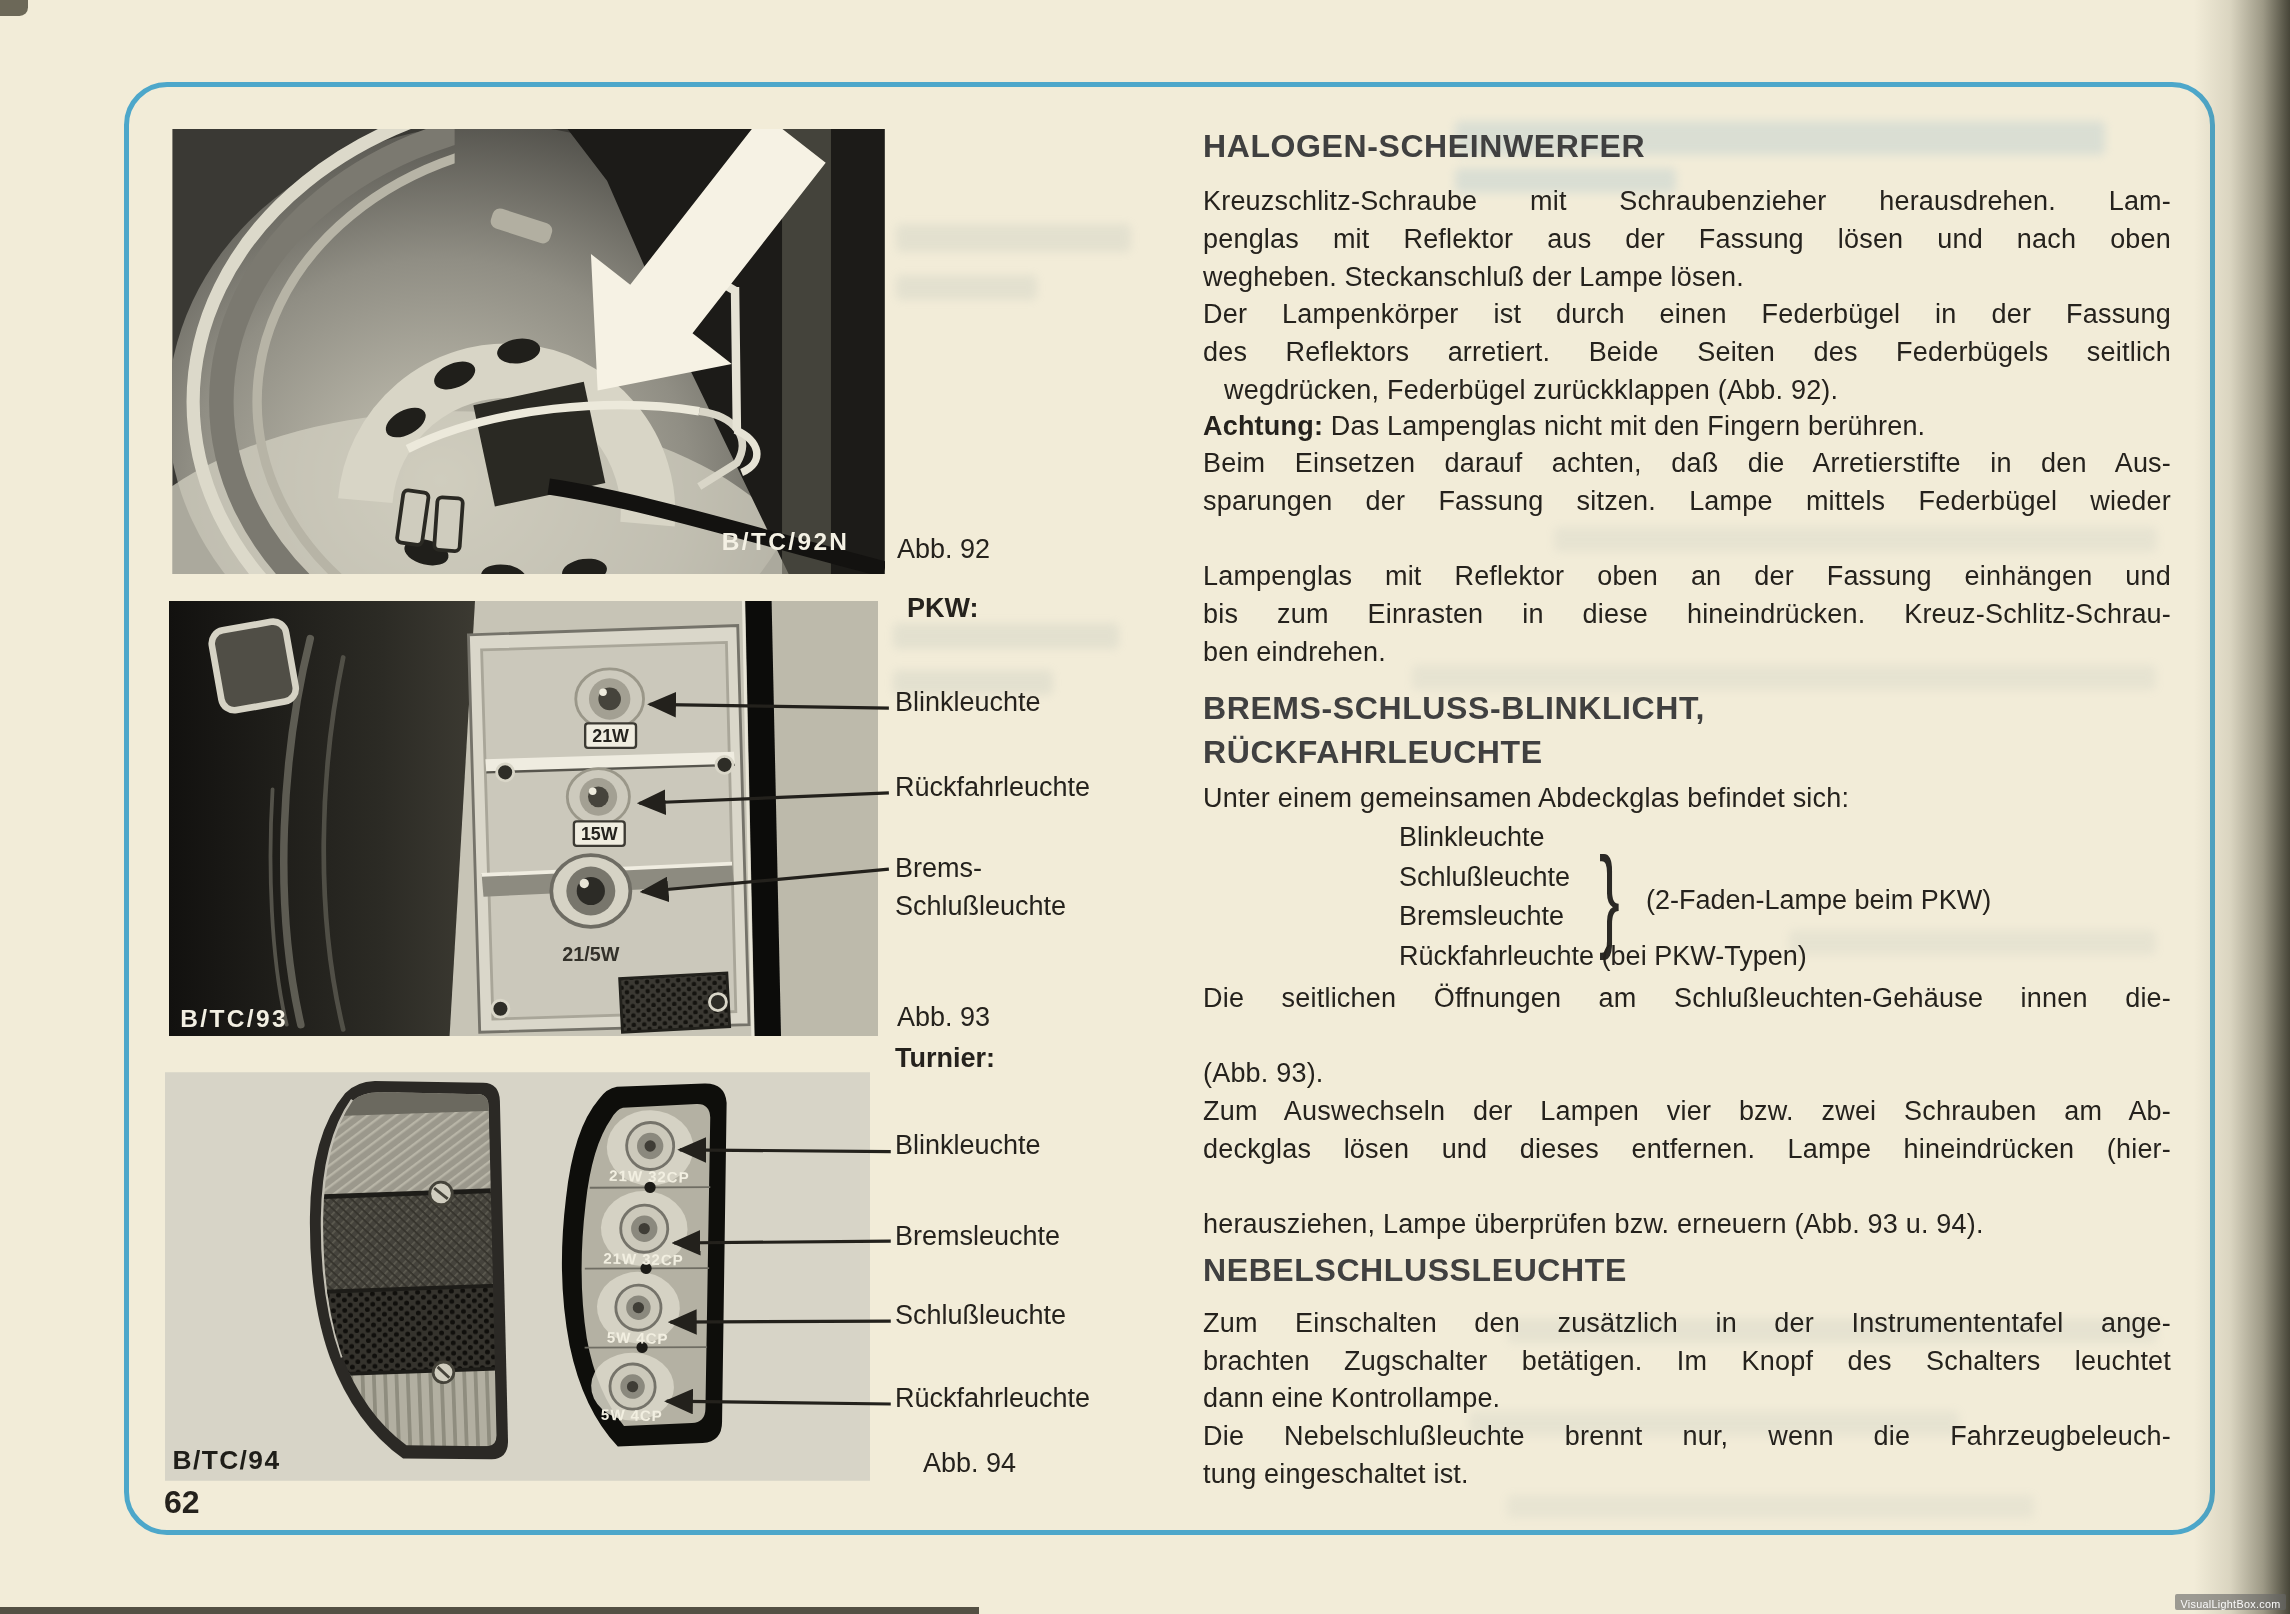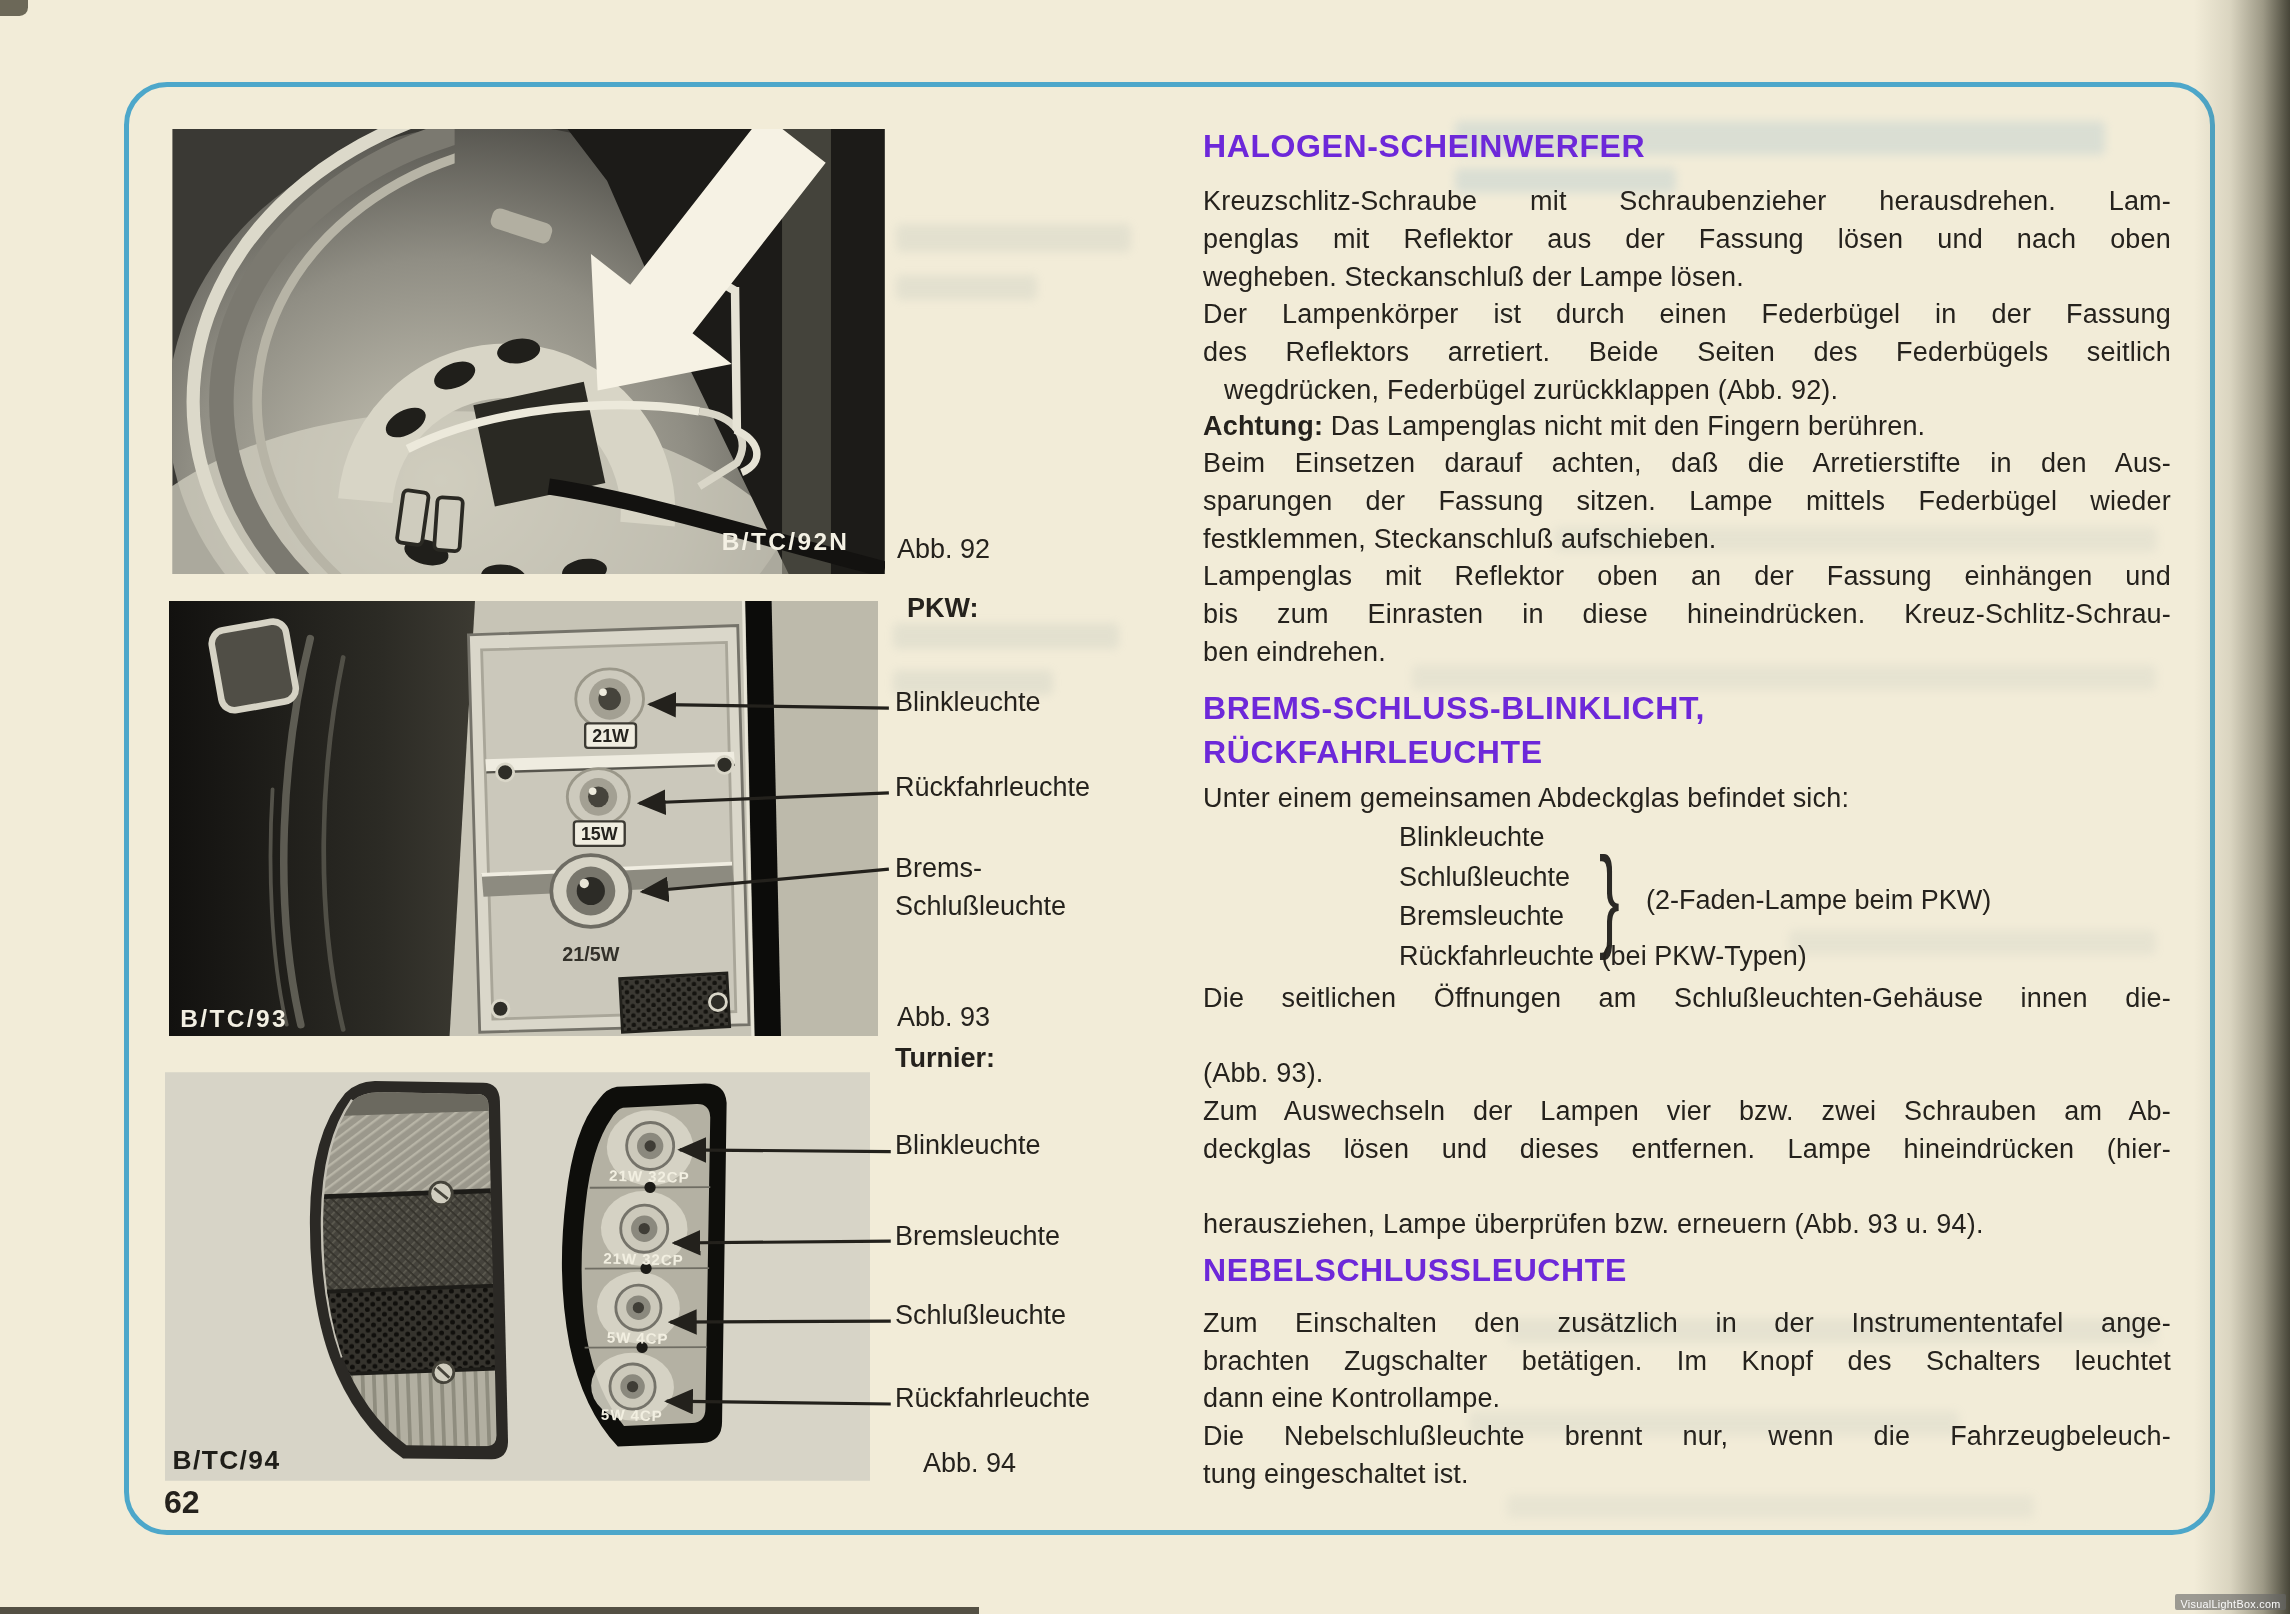--- a/index.html
+++ b/index.html
@@ -13,21 +13,21 @@
   .frame{position:absolute;left:124px;top:82px;width:2091px;height:1453px;border:5.6px solid #4da7ca;
          border-radius:43px;box-sizing:border-box;z-index:1;}
   .ghost{position:absolute;background:#98a7a4;opacity:.16;filter:blur(4.7px);border-radius:4.7px;z-index:1;}
   .ghost.c{background:#8fb4c6;opacity:.24;}
   
   .photo{position:absolute;z-index:2;}
   .arrows{position:absolute;left:0;top:0;z-index:3;pointer-events:none;}
   .ln{position:absolute;left:1203px;width:968px;font-size:27px;line-height:32px;letter-spacing:0.2px;
       white-space:nowrap;z-index:4;}
   .ln.jst{white-space:normal;text-align:justify;text-align-last:justify;}
-  .hd{position:absolute;left:1203px;font-size:32px;font-weight:bold;color:#6d28d9;letter-spacing:0.6px;
+  .hd{position:absolute;left:1203px;font-size:32px;font-weight:bold;color:#404040;letter-spacing:0.6px;
       white-space:nowrap;z-index:4;}
   .li{position:absolute;left:1399px;font-size:27px;white-space:nowrap;z-index:4;}
   .brace{position:absolute;left:1599px;top:832px;font-size:113px;font-weight:300;color:#2b2925;
          transform:scaleX(.55);transform-origin:left top;z-index:4;}
   .brace-note{position:absolute;left:1646px;top:885px;font-size:27px;white-space:nowrap;z-index:4;}
   .lbl{position:absolute;left:895px;font-size:27px;white-space:nowrap;z-index:4;}
   .lbl.b{font-weight:bold;}
   .cap{position:absolute;left:897px;font-size:27px;white-space:nowrap;z-index:4;}
   .pagenum{position:absolute;left:164px;top:1484px;font-size:32px;font-weight:bold;z-index:4;}
   .watermark{position:absolute;left:2175px;top:1594px;width:111px;height:16px;z-index:7;
@@ -310,21 +310,20 @@
 
   <div class="ln jst" style="top:185px;">Kreuzschlitz-Schraube mit Schraubenzieher herausdrehen. Lam-</div>
   <div class="ln jst" style="top:223px;">penglas mit Reflektor aus der Fassung lösen und nach oben</div>
   <div class="ln" style="top:261px;">wegheben. Steckanschluß der Lampe lösen.</div>
   <div class="ln jst" style="top:298px;">Der Lampenkörper ist durch einen Federbügel in der Fassung</div>
   <div class="ln jst" style="top:336px;">des Reflektors arretiert. Beide Seiten des Federbügels seitlich</div>
   <div class="ln" style="top:374px;margin-left:21px;">wegdrücken, Federbügel zurückklappen (Abb. 92).</div>
   <div class="ln" style="top:410px;"><span class="bold">Achtung:</span><span> Das Lampenglas nicht mit den Fingern berühren.</span></div>
   <div class="ln jst" style="top:447px;">Beim Einsetzen darauf achten, daß die Arretierstifte in den Aus-</div>
   <div class="ln jst" style="top:485px;">sparungen der Fassung sitzen. Lampe mittels Federbügel wieder</div>
-  <div class="ln" style="top:523px;">festklemmen, Steckanschluß aufschieben.</div>
   <div class="ln jst" style="top:560px;">Lampenglas mit Reflektor oben an der Fassung einhängen und</div>
   <div class="ln jst" style="top:598px;">bis zum Einrasten in diese hineindrücken. Kreuz-Schlitz-Schrau-</div>
   <div class="ln" style="top:636px;">ben eindrehen.</div>
 
   <div class="hd" style="top:690px;">BREMS-SCHLUSS-BLINKLICHT,</div>
   <div class="hd" style="top:734px;">RÜCKFAHRLEUCHTE</div>
 
   <div class="ln" style="top:782px;">Unter einem gemeinsamen Abdeckglas befindet sich:</div>
   <div class="li" style="top:822px;">Blinkleuchte</div>
   <div class="li" style="top:862px;">Schlußleuchte</div>

